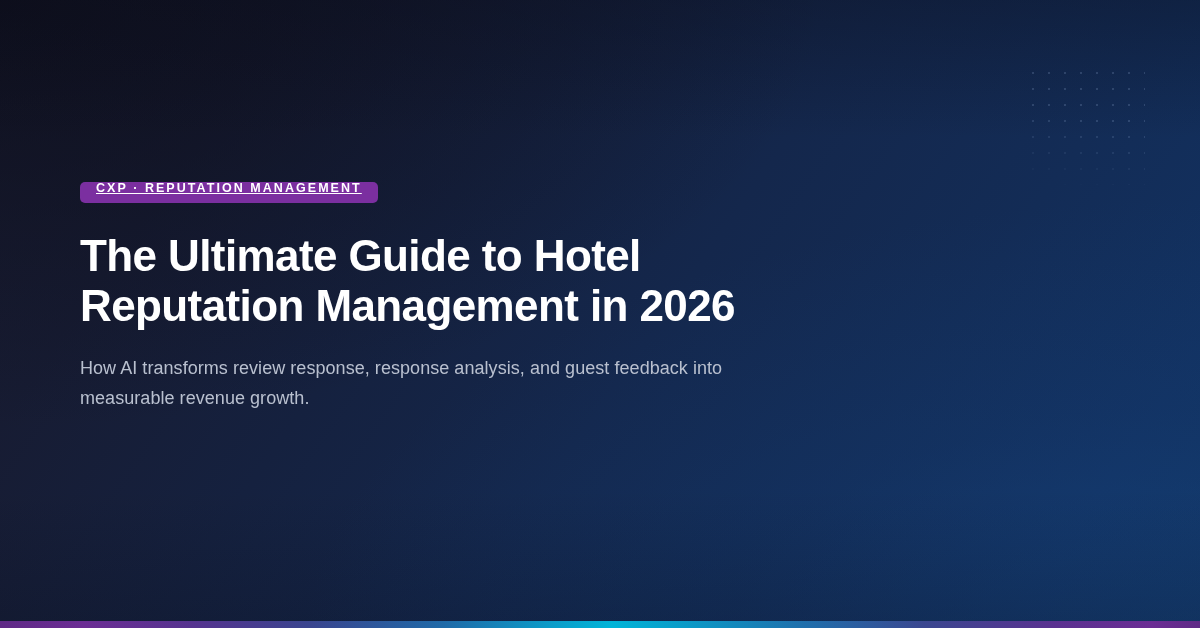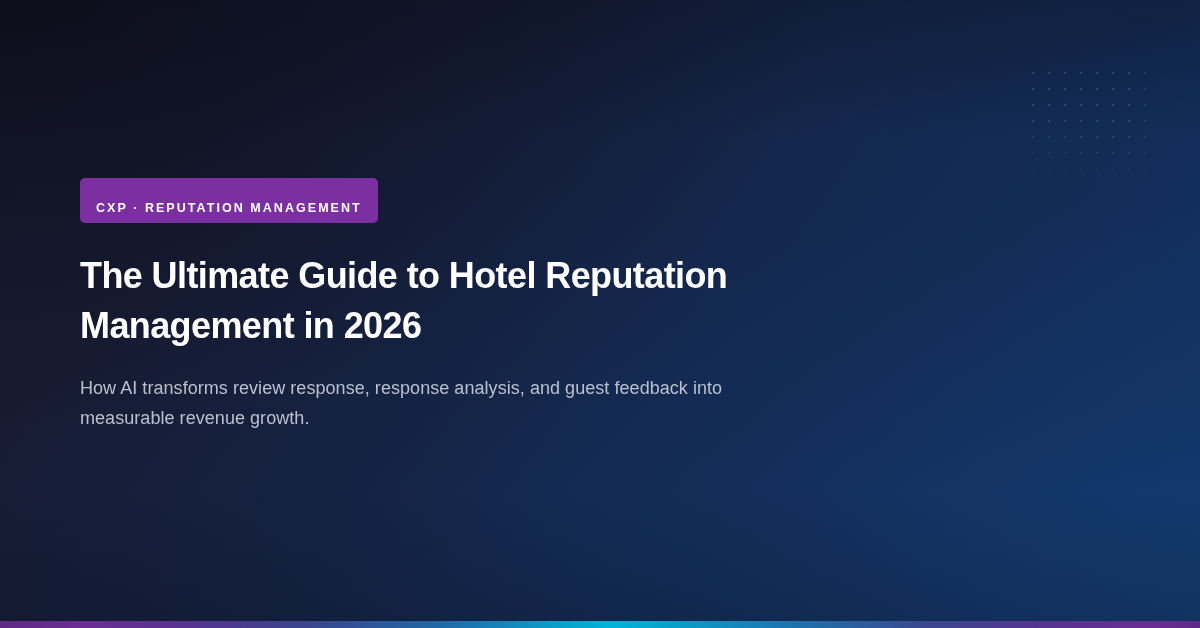--- a/index.html
+++ b/index.html
@@ -89,30 +89,31 @@
   }
 
   .badge {
     display: inline-block;
     background: #7b2fa0;
     color: #ffffff;
     font-size: 12.5px;
     font-weight: bold;
     letter-spacing: 2.05px;
     line-height: 1;
-    padding: 24px 16px 8px 16px;
+    padding: 0 16px 8px 16px;
     border-radius: 5px;
     white-space: nowrap;
+    text-decoration: underline;
   }
 
   .headline {
     margin: 0;
     padding: 0;
     color: #ffffff;
-    font-size: 36px;
+    font-size: 44px;
     font-weight: bold;
     line-height: 50px;
     letter-spacing: -0.6px;
     max-width: 790px;
     padding-top: 28px;
   }
 
   .subtitle {
     margin: 0;
     padding: 0;

